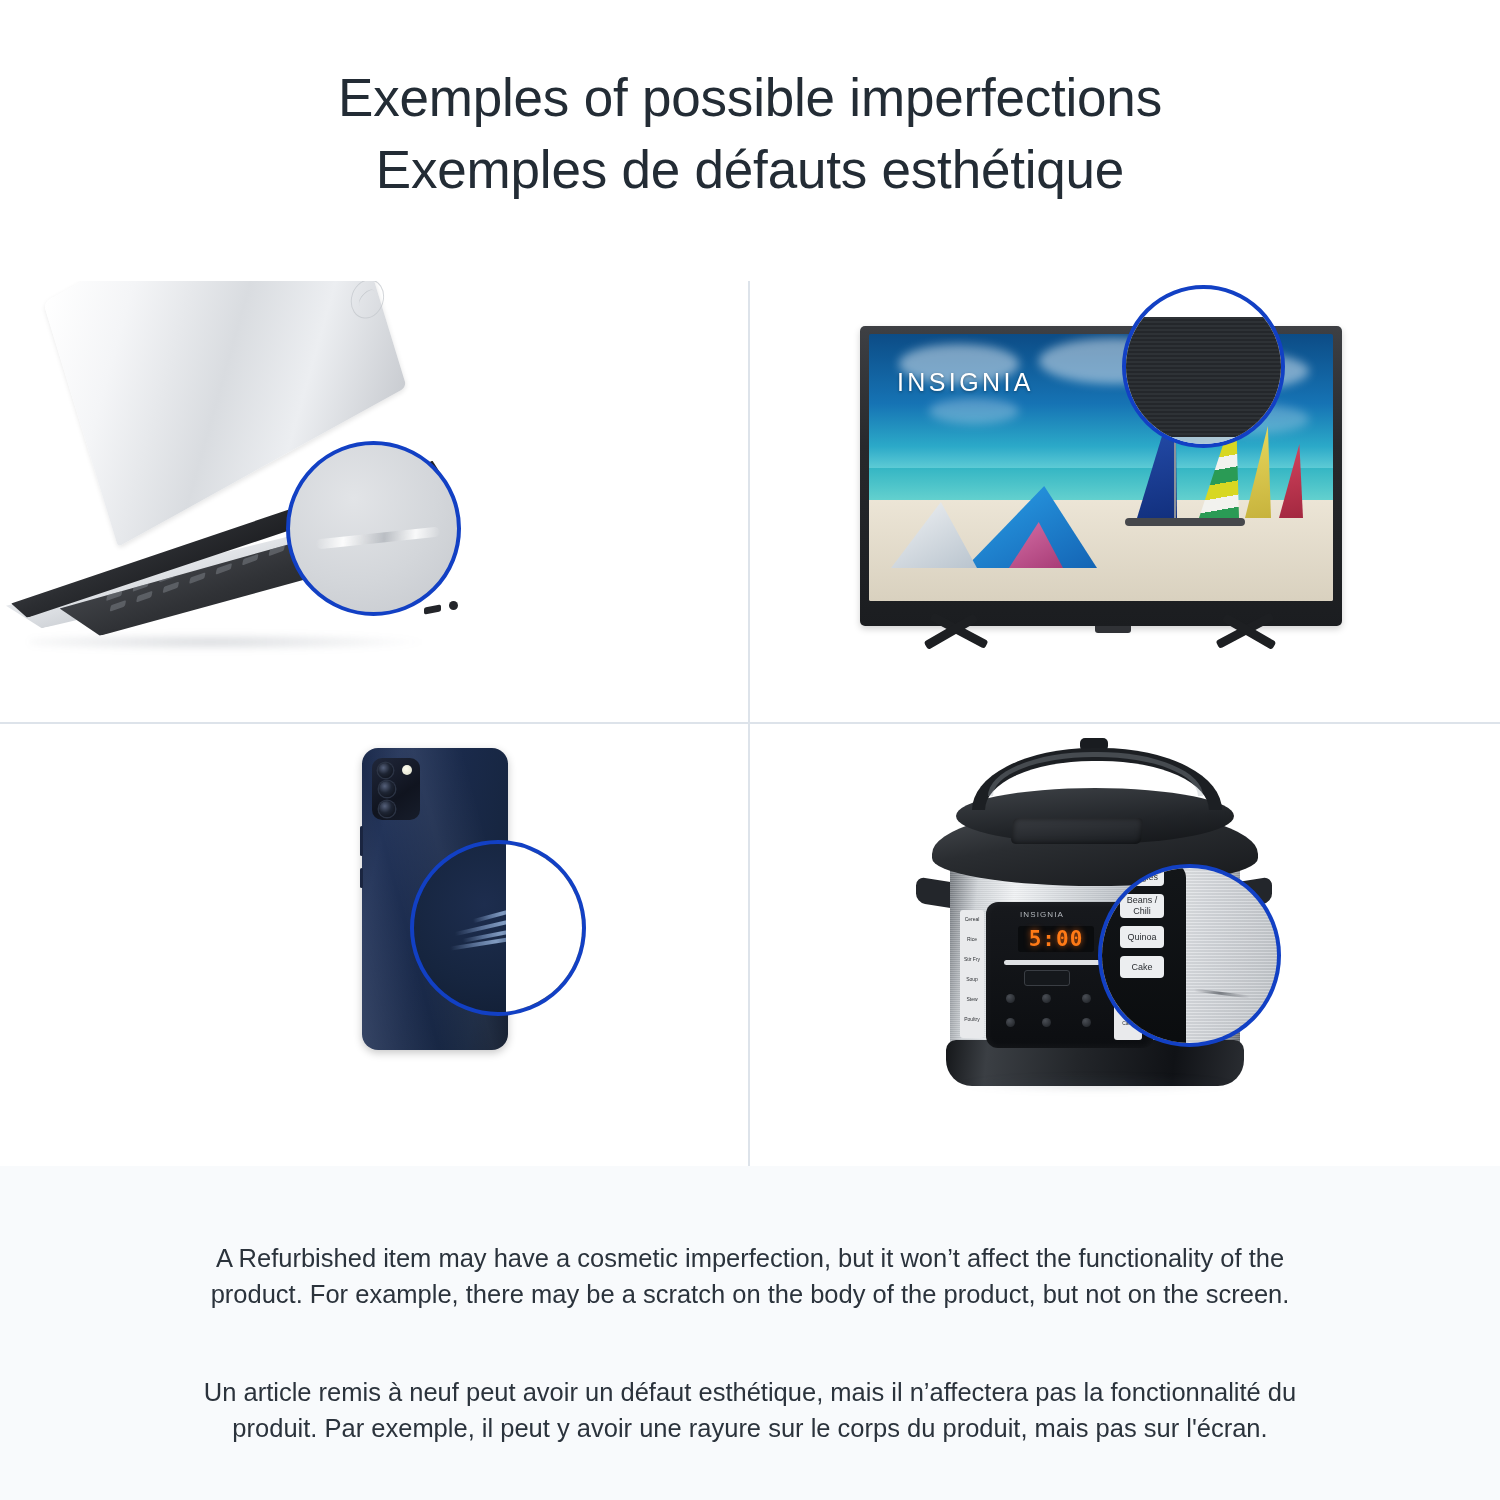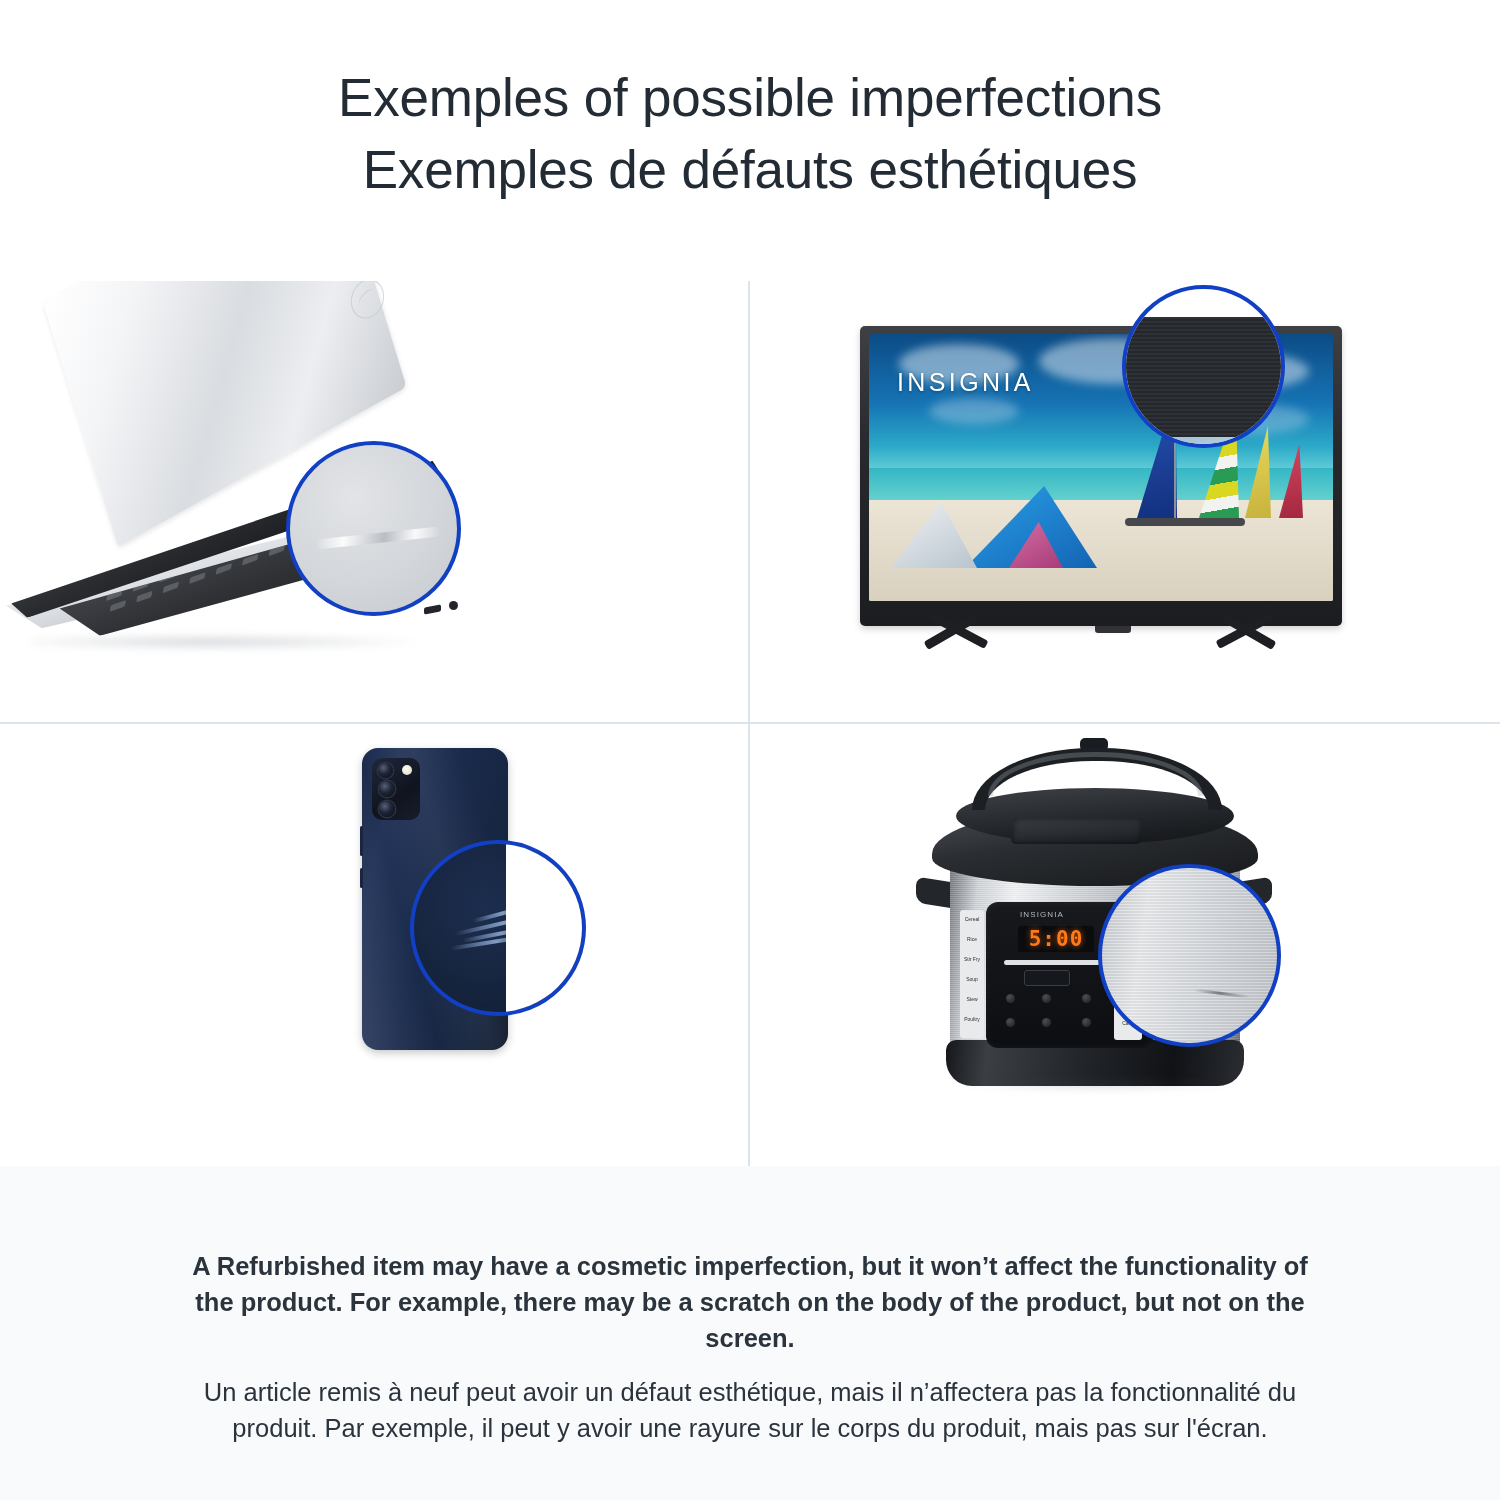--- a/index.html
+++ b/index.html
@@ -309,31 +309,31 @@
   
   .footer{
     position:absolute;left:0;top:1166px;width:1500px;height:334px;
     background:#f8fafc;
   }
   .foot-p{
     position:absolute;left:180px;width:1140px;
     text-align:center;color:#2b333c;
     font-size:25.5px;line-height:36px;font-weight:400;
   }
-  .foot-p1{top:56px;font-weight:bold;}
+  .foot-p1{top:48px;}
   .foot-p2{top:182px;}
 </style>
 </head>
 <body>
 
 <div class="page">
 
   <div class="title-block">
     <span class="title-line">Exemples of possible imperfections</span>
-    <span class="title-line">Exemples de défauts esthétiques</span>
+    <span class="title-line">Exemples de défauts esthétique</span>
   </div>
 
   <div class="grid">
     <div class="vdiv"></div>
     <div class="hdiv"></div>
 
     <div class="cell cell-tl">
       <div class="laptop-wrap">
 
         <div class="base-body"></div>
@@ -524,20 +524,27 @@
             <span class="btn-lbl" style="left: 0px; width: 100%; top: 46px;">Stir Fry</span>
             <span class="btn-lbl" style="left: 0px; width: 100%; top: 66px;">Soup</span>
             <span class="btn-lbl" style="left: 0px; width: 100%; top: 86px;">Stew</span>
             <span class="btn-lbl" style="left: 0px; width: 100%; top: 106px;">Poultry</span>
           </div>
 
         <div class="cook-shadow"></div>
 
         <div class="ring ring-cook">
           <div class="mag-brushed"></div>
+          <div class="mag-panel">
+            <div class="mag-btn" style="left:44px;top:6px;width:44px;height:18px;">Veggies</div>
+            <div class="mag-btn" style="left:44px;top:32px;width:44px;height:24px;">Beans / Chili</div>
+            <div class="mag-btn" style="left:44px;top:64px;width:44px;height:22px;">Quinoa</div>
+            <div class="mag-btn" style="left:44px;top:94px;width:44px;height:22px;">Cake</div>
+
+          </div>
           <div class="mag-scratch"></div>
         </div>
       </div>
     </div>
   </div>
 
   <div class="footer">
     <p class="foot-p foot-p1">A Refurbished item may have a cosmetic imperfection, but it won’t affect the functionality of the product. For example, there may be a scratch on the body of the product, but not on the screen.</p>
     <p class="foot-p foot-p2">Un article remis à neuf peut avoir un défaut esthétique, mais il n’affectera pas la fonctionnalité du produit. Par exemple, il peut y avoir une rayure sur le corps du produit, mais pas sur l'écran.</p>
   </div>

